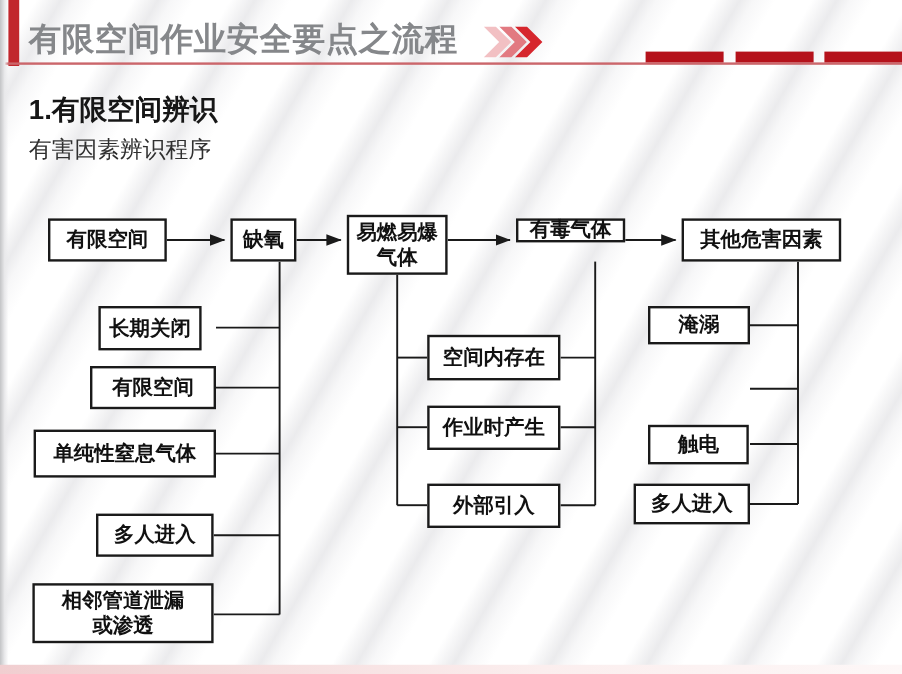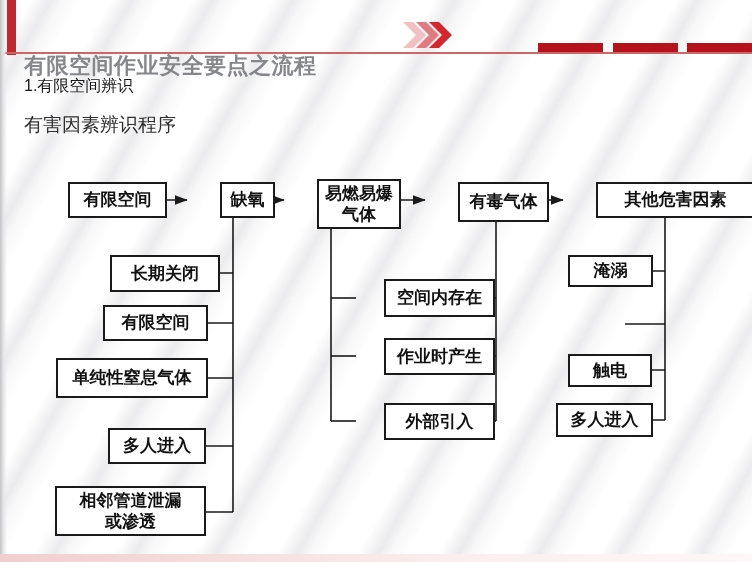--- a/index.html
+++ b/index.html
@@ -22,46 +22,44 @@
   }
   .bottom-edge {
     position:absolute; left:0; bottom:0; width:100%; height:8px;
     background:linear-gradient(to right, #f1ced0, #fbeeee 60%, #fdf7f7);
   }
 
   
   .accent-bar { position:absolute; left:7px; top:0; width:9px; height:55px; }
   .slide-title {
     position:absolute; left:24px; top:15px;
-    font-size:22px; font-weight:bold; color:#85878a; letter-spacing:0.5px;
+    font-size:27px; font-weight:bold; color:#85878a; letter-spacing:0.5px;
     white-space:nowrap;
-    margin-top:36px;
   }
   .chevrons { position:absolute; left:403px; top:22px; }
   .header-rule { position:absolute; left:0; top:52px; width:752px; height:2px; background:#cb666b; }
   .dash { position:absolute; top:43px; height:9px; }
 
   
   .section-heading {
     position:absolute; left:24px; top:76px;
-    font-size:16px; font-weight:normal; color:#161616;text-align:right;
+    font-size:23px; font-weight:bold; color:#161616;text-align:right;
   }
   .section-subtitle {
     position:absolute; left:24px; top:112px;
     font-size:19px; color:#2f2f2f;
   }
 
   
   .node {
     position:absolute; background:#ffffff; border:2px solid #1a1a1a;
     display:flex; align-items:center; justify-content:center;
     text-align:center; font-weight:bold; color:#111;
     font-size:17px; line-height:1.25; white-space:pre-line;
     z-index:2;
-    margin-left:28px;
   }
   #connectors { position:absolute; left:0; top:0; z-index:1; }
 </style>
 </head>
 <body>
 
 <div id="slide">
 
   <div class="accent-bar" style="background:#c1272d"></div>
   <div class="slide-title">有限空间作业安全要点之流程</div>
@@ -115,24 +113,24 @@
       <line x1="625" y1="324" x2="665" y2="324"></line>
       <line x1="625" y1="370" x2="665" y2="370"></line>
       <line x1="625" y1="420" x2="665" y2="420"></line>
     </g>
   </svg>
 
   <div class="node" style="left:40px;top:182px;width:99px;height:36px">有限空间</div>
   <div class="node" style="left:192px;top:182px;width:55px;height:36px">缺氧</div>
   <div class="node" style="left:289px;top:179px;width:84px;height:50px">易燃易爆
 气体</div>
-  <div class="node" style="left:430px;top:182px;width:91px;height:40px">有毒气体</div>
-  <div class="node" style="left:568px;top:182px;width:159px;height:36px">其他危害因素</div>
+  <div class="node" style="left:430px;top:182px;width:91px;height:20px">有毒气体</div>
+  <div class="node" style="left:568px;top:182px;width:133px;height:36px">其他危害因素</div>
 
-  <div class="node" style="left:82px;top:255px;width:110px;height:37px">长期关闭</div>
+  <div class="node" style="left:82px;top:255px;width:86px;height:37px">长期关闭</div>
   <div class="node" style="left:75px;top:305px;width:105px;height:36px">有限空间</div>
   <div class="node" style="left:28px;top:358px;width:152px;height:40px">单纯性窒息气体</div>
   <div class="node" style="left:80px;top:428px;width:98px;height:36px">多人进入</div>
   <div class="node" style="left:356px;top:279px;width:111px;height:38px">空间内存在</div>
 
   <div class="node" style="left:27px;top:486px;width:151px;height:50px">相邻管道泄漏
 或渗透</div>
   <div class="node" style="left:356px;top:338px;width:111px;height:37px">作业时产生</div>
   <div class="node" style="left:356px;top:403px;width:111px;height:37px">外部引入</div>
 

